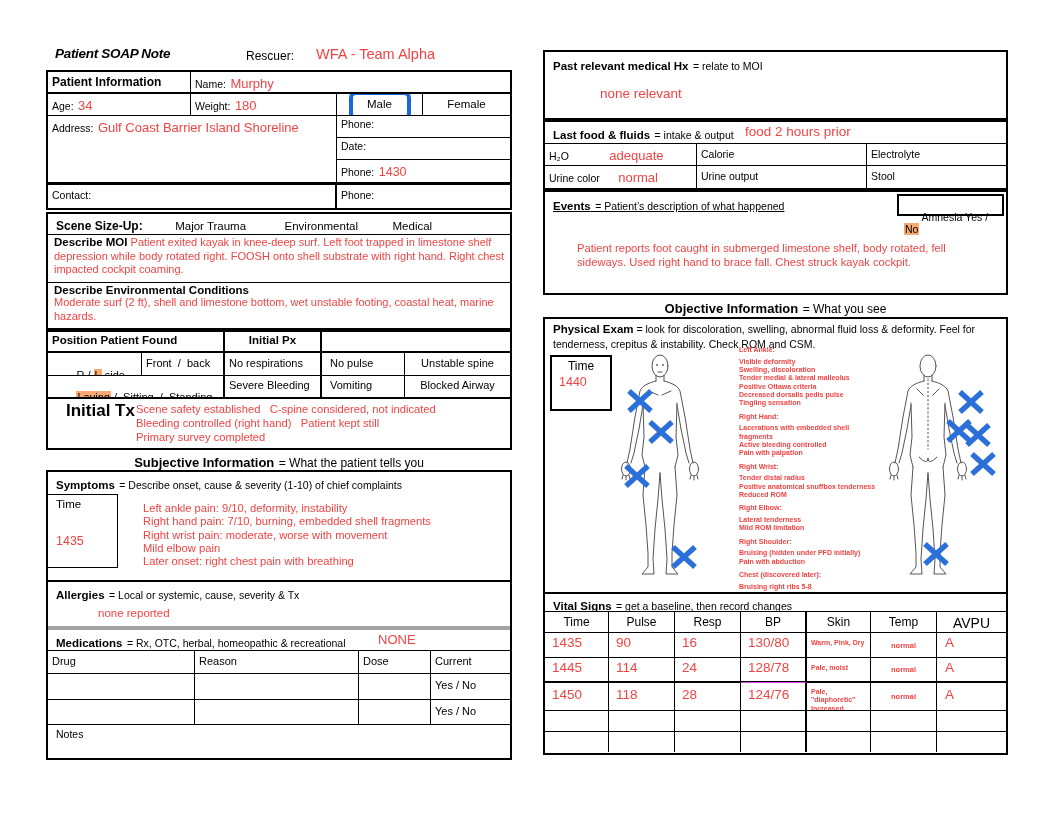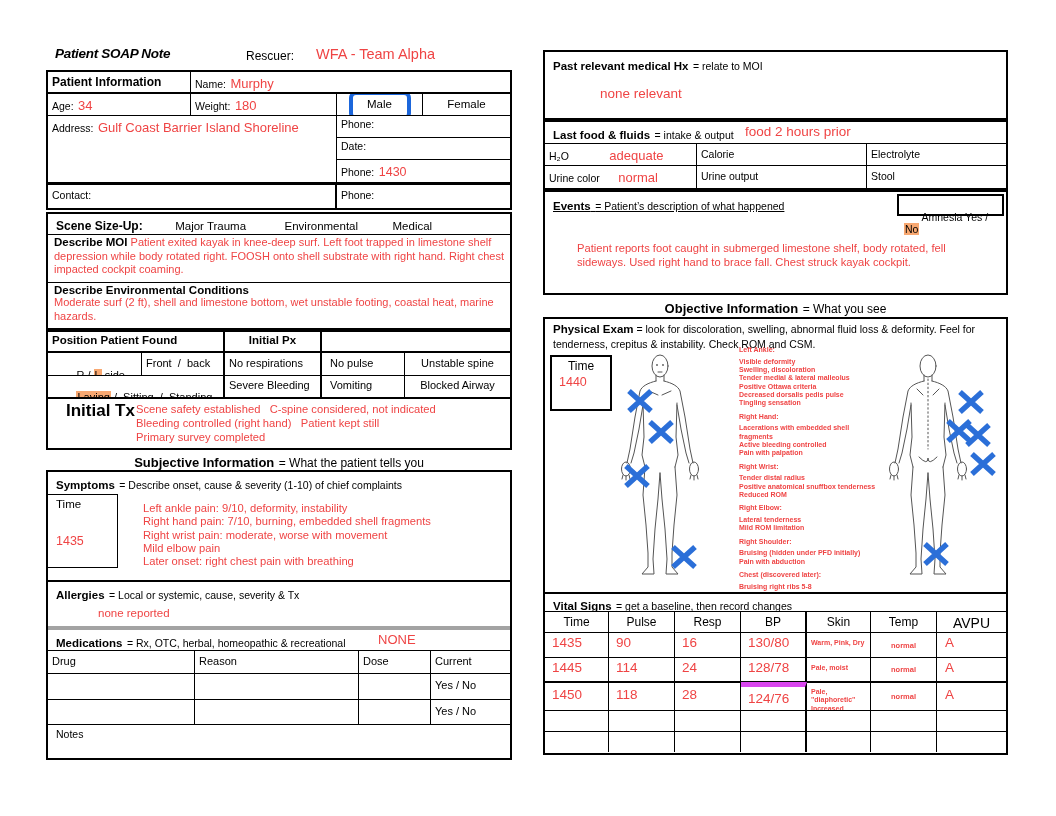--- a/index.html
+++ b/index.html
@@ -343,21 +343,21 @@
       <div class="cell hw" style="font-size:13.5px;padding-left:7px;">114</div>
       <div class="cell hw" style="font-size:13.5px;padding-left:7px;">24</div>
       <div class="cell hw" style="font-size:13.5px;padding-left:7px;border-right-width:2px;">128/78</div>
       <div class="cell hw tiny" style="padding-top:6px;">Pale, moist</div>
       <div class="cell hw" style="font-size:7.5px;font-weight:bold;text-align:center;padding-top:7px;">normal</div>
       <div class="cell noR hw" style="font-size:13.5px;padding-left:8px;">A</div>
 
       <div class="cell hw" style="font-size:13.5px;padding-left:7px;border-top:1px solid #000;padding-top:4px;">1450</div>
       <div class="cell hw" style="font-size:13.5px;padding-left:7px;border-top:1px solid #000;padding-top:4px;">118</div>
       <div class="cell hw" style="font-size:13.5px;padding-left:7px;border-top:1px solid #000;padding-top:4px;">28</div>
-      <div class="cell hw" style="font-size:13.5px;padding-left:7px;border-top:5px solid #d946ef;padding-top:4px;border-right-width:2px;">124/76</div>
+      <div class="cell hw" style="font-size:13.5px;padding-left:7px;border-top:1px solid #d946ef;padding-top:4px;border-right-width:2px;">124/76</div>
       <div class="cell hw tiny" style="border-top:1px solid #000;padding-top:5px;">Pale, "diaphoretic" Increased sweating</div>
       <div class="cell hw" style="font-size:7.5px;font-weight:bold;text-align:center;border-top:1px solid #000;padding-top:9px;">normal</div>
       <div class="cell noR hw" style="font-size:13.5px;padding-left:8px;border-top:1px solid #000;padding-top:4px;">A</div>
 
       <div class="cell"></div>
       <div class="cell"></div>
       <div class="cell"></div>
       <div class="cell" style="border-right-width:2px;"></div>
       <div class="cell"></div>
       <div class="cell"></div>

